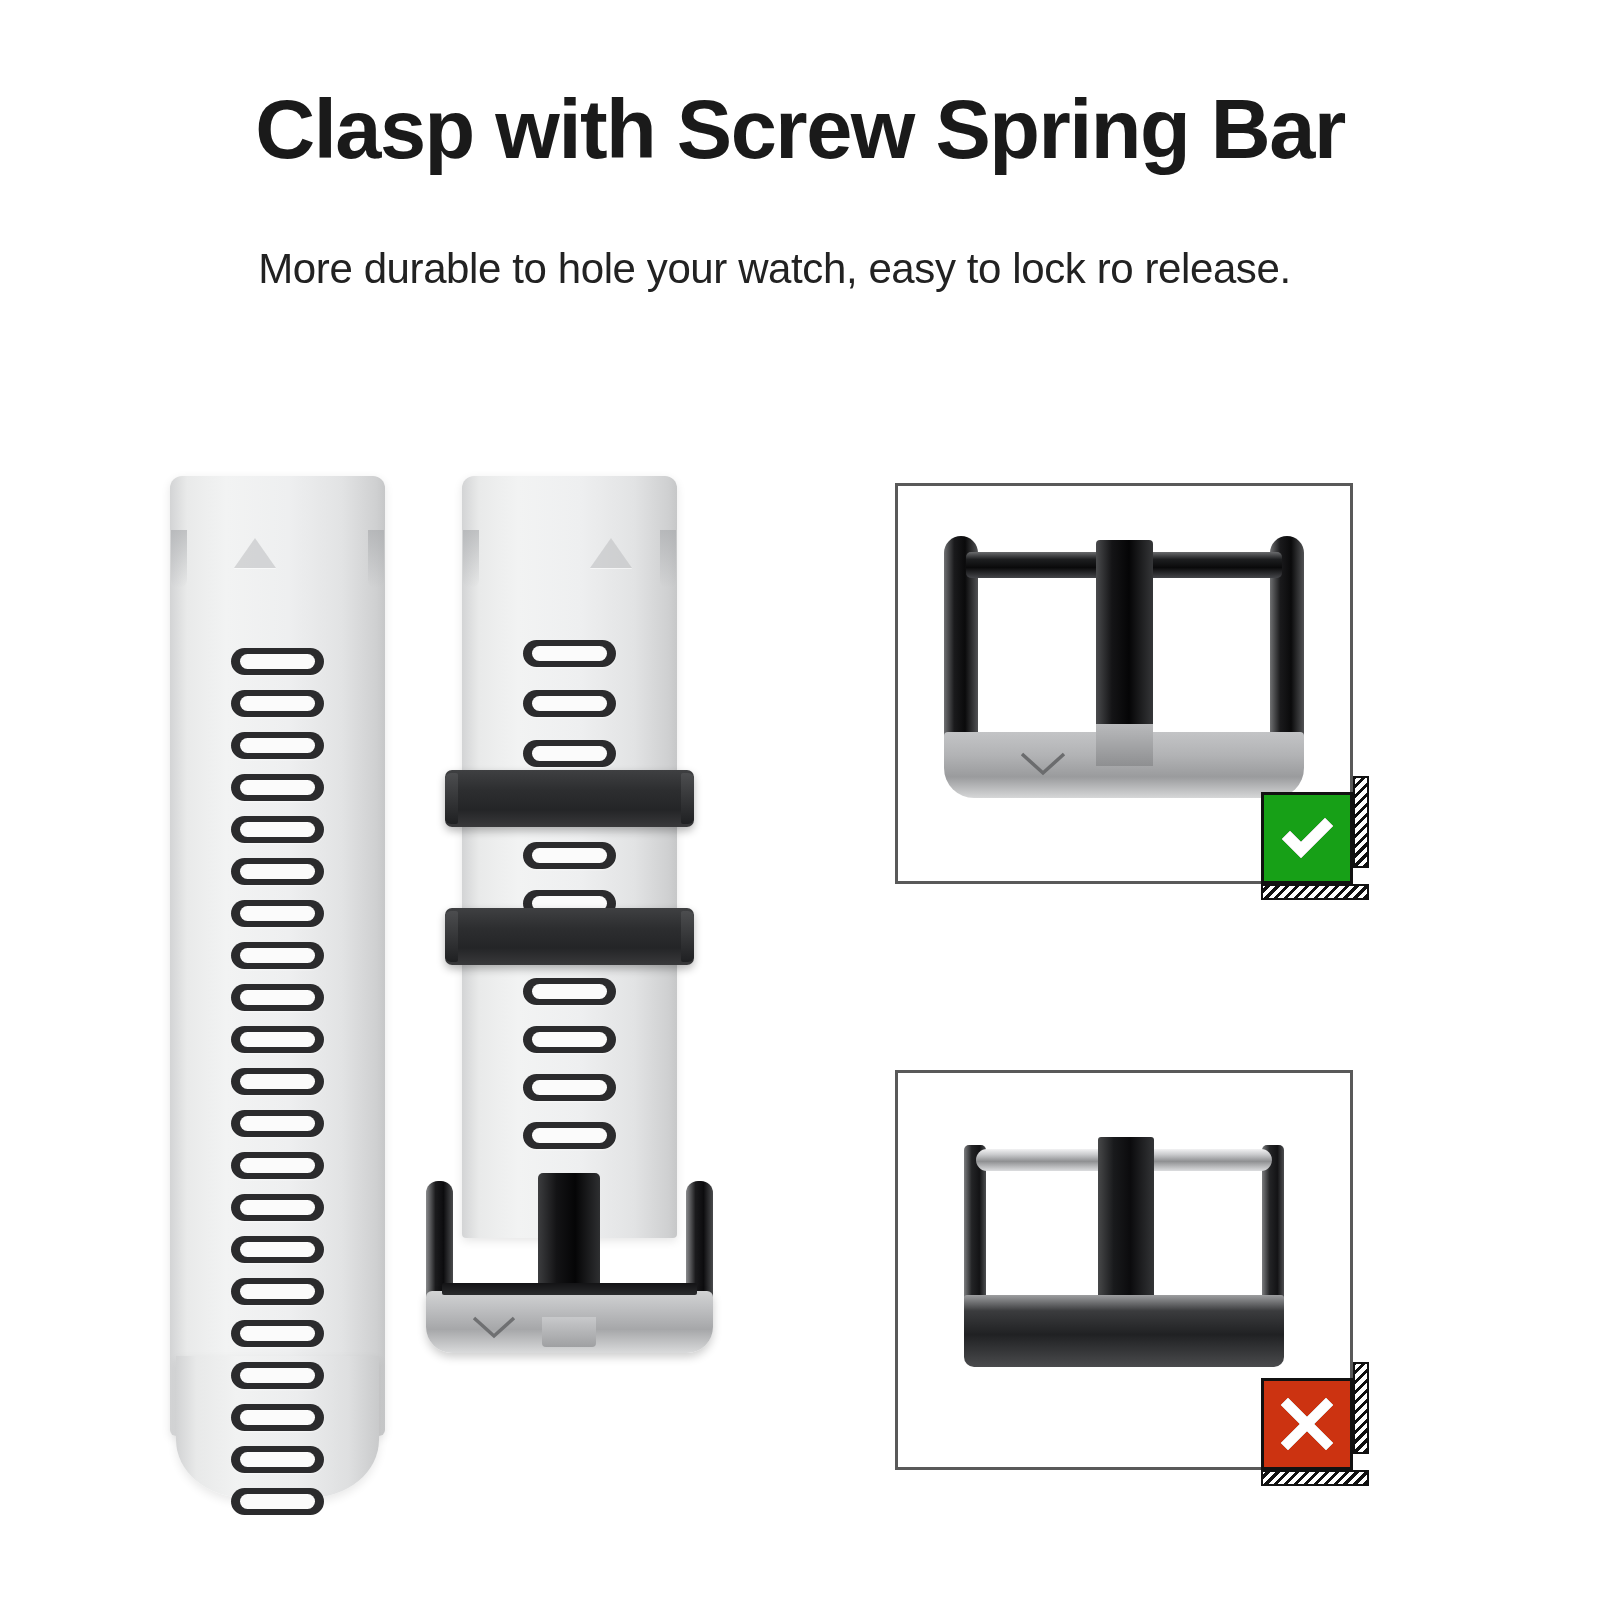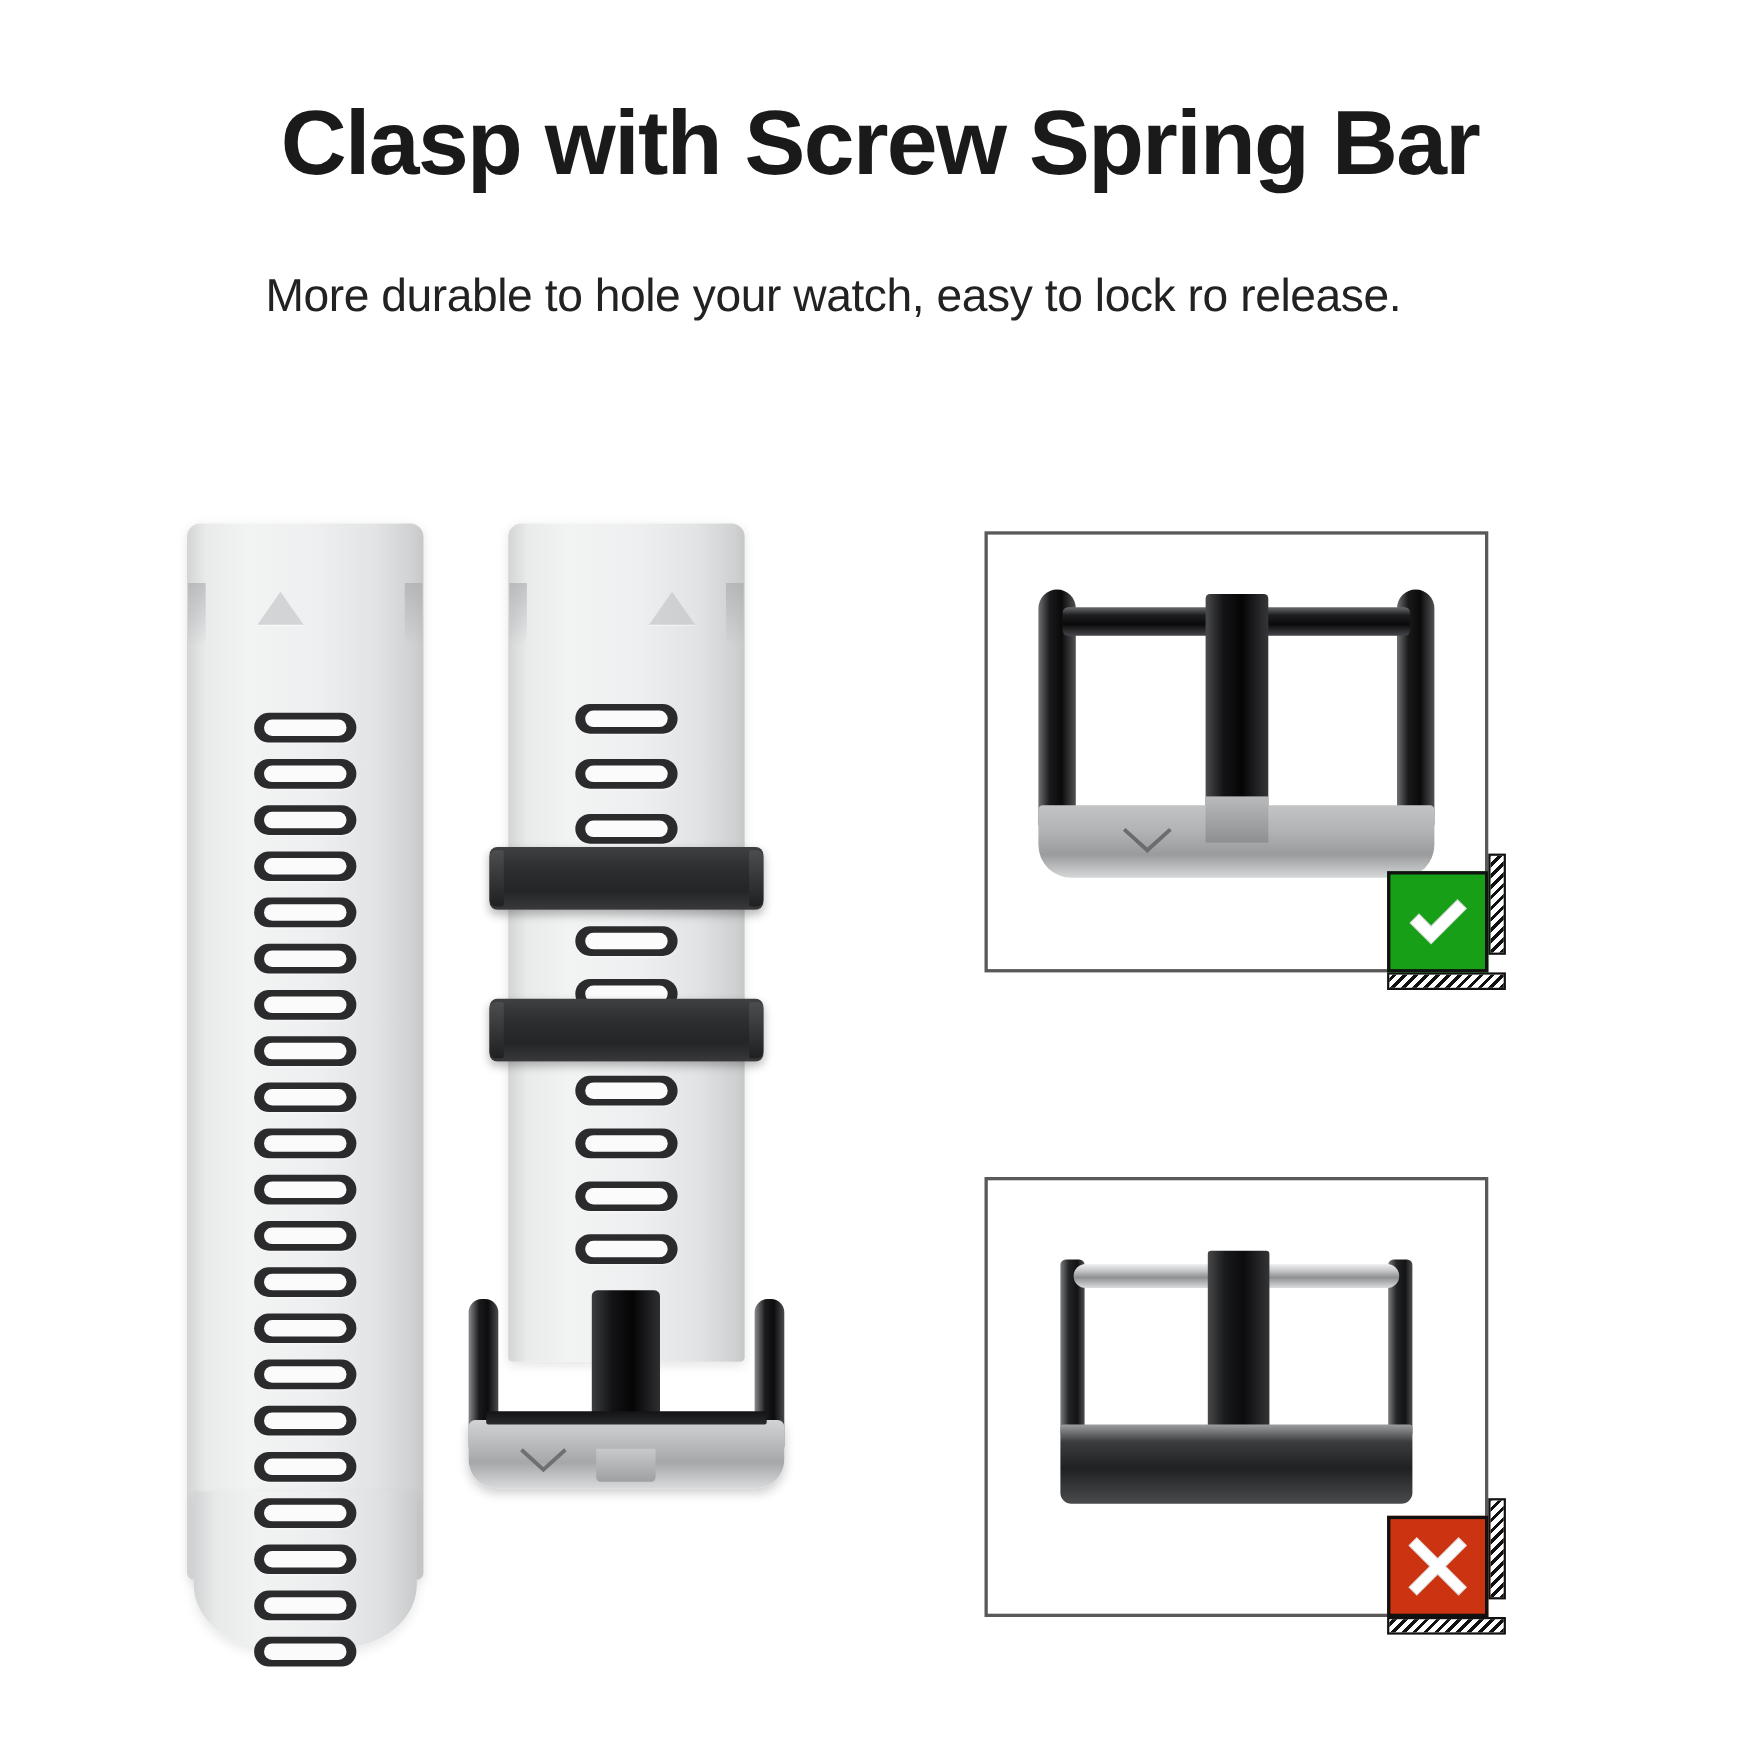--- a/index.html
+++ b/index.html
@@ -38,20 +38,21 @@
   .subtitle {
     position: absolute;
     left: 0;
     top: 245px;
     width: 1515px;
     font-size: 42px;
     font-weight: normal;
     color: #222222;
     letter-spacing: -0.4px;
     white-space: nowrap;
+    padding-left: 17px;
   }
 
   
   .stage {
     position: absolute;
     left: 0;
     top: 0;
     width: 1600px;
     height: 1600px;
   }

